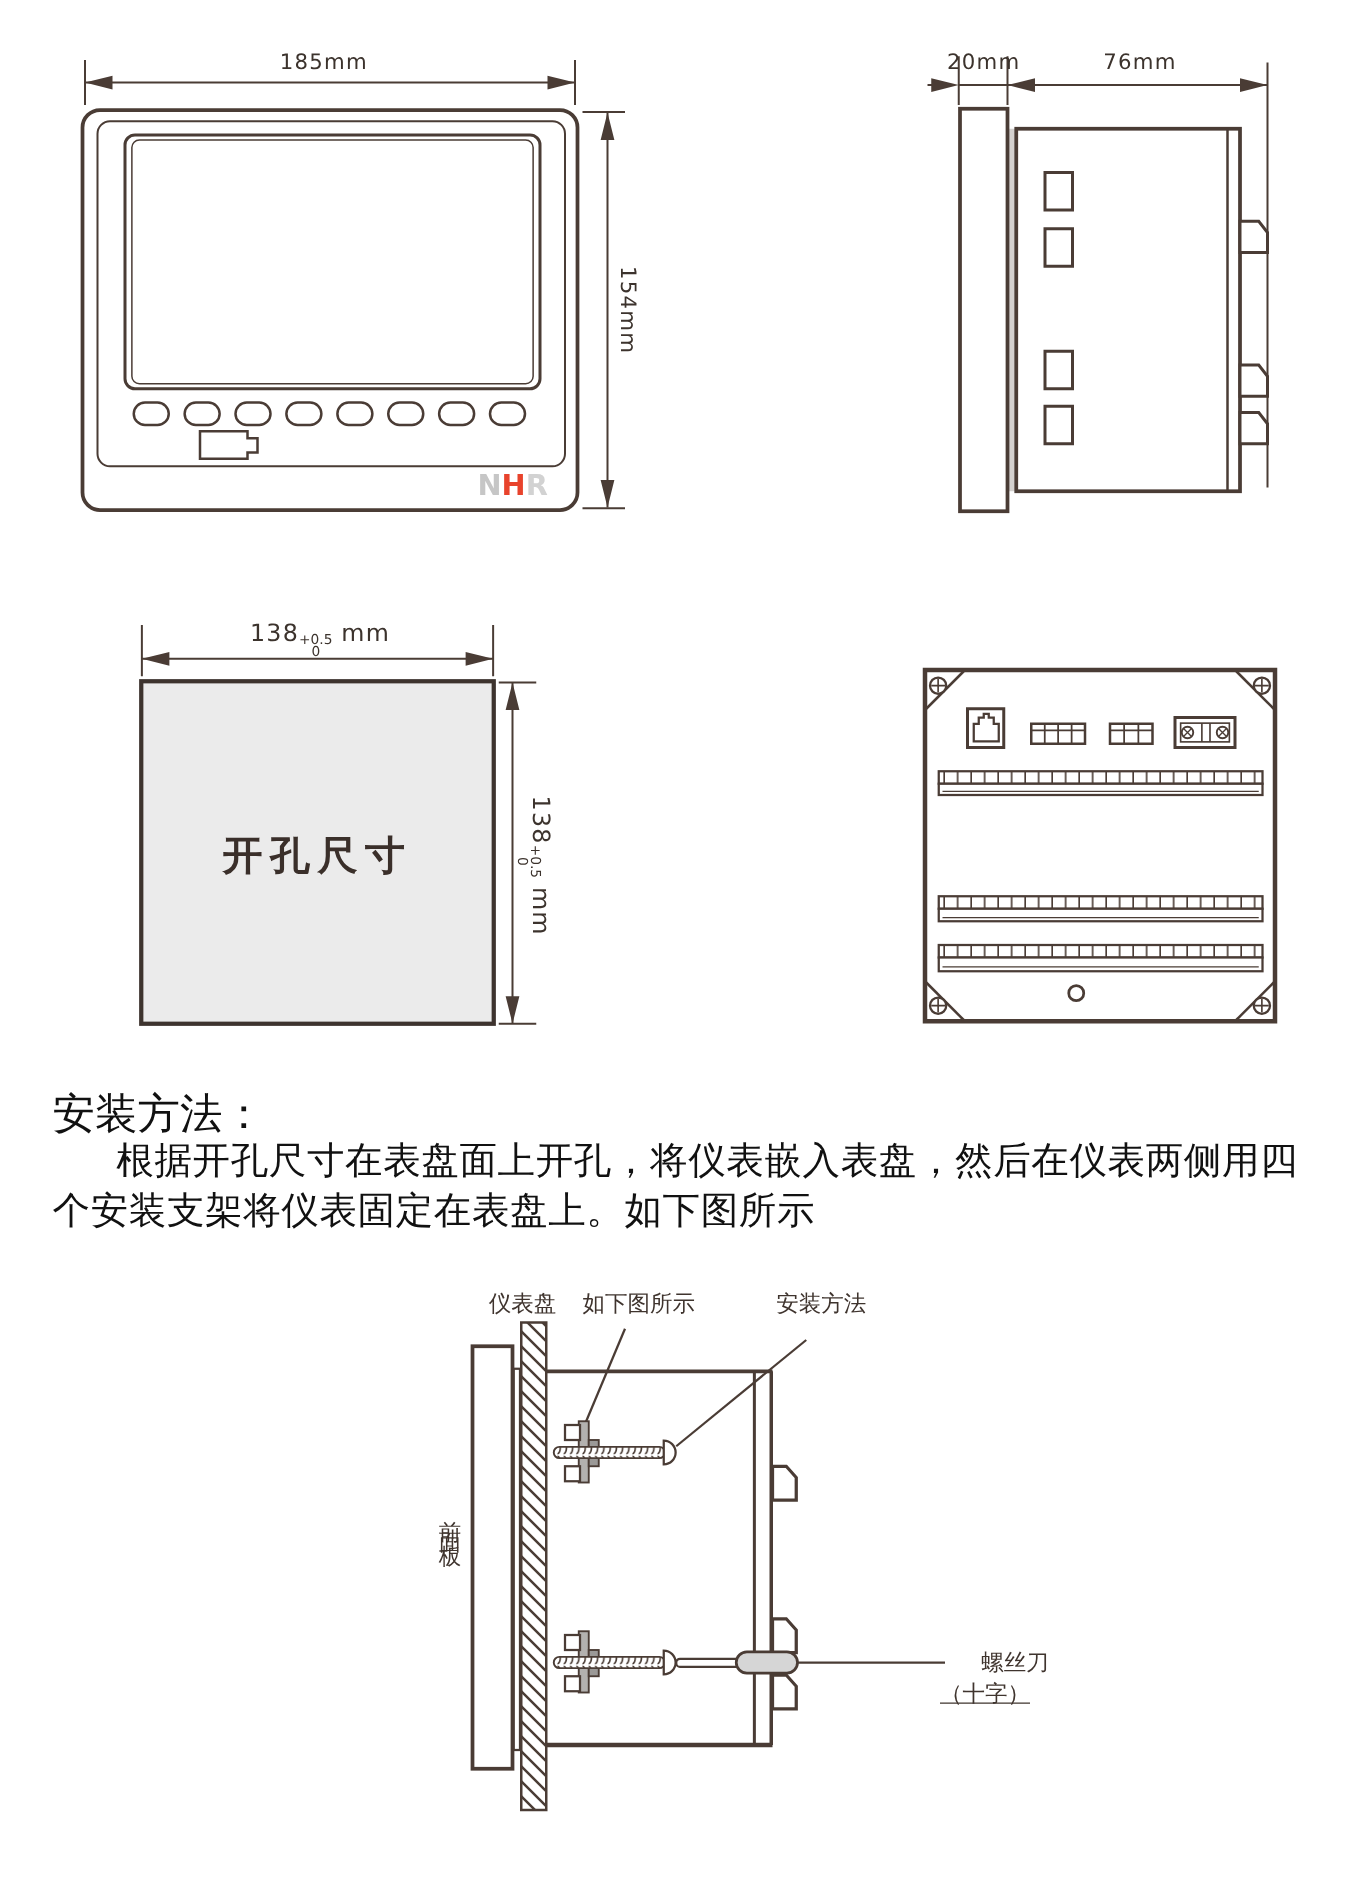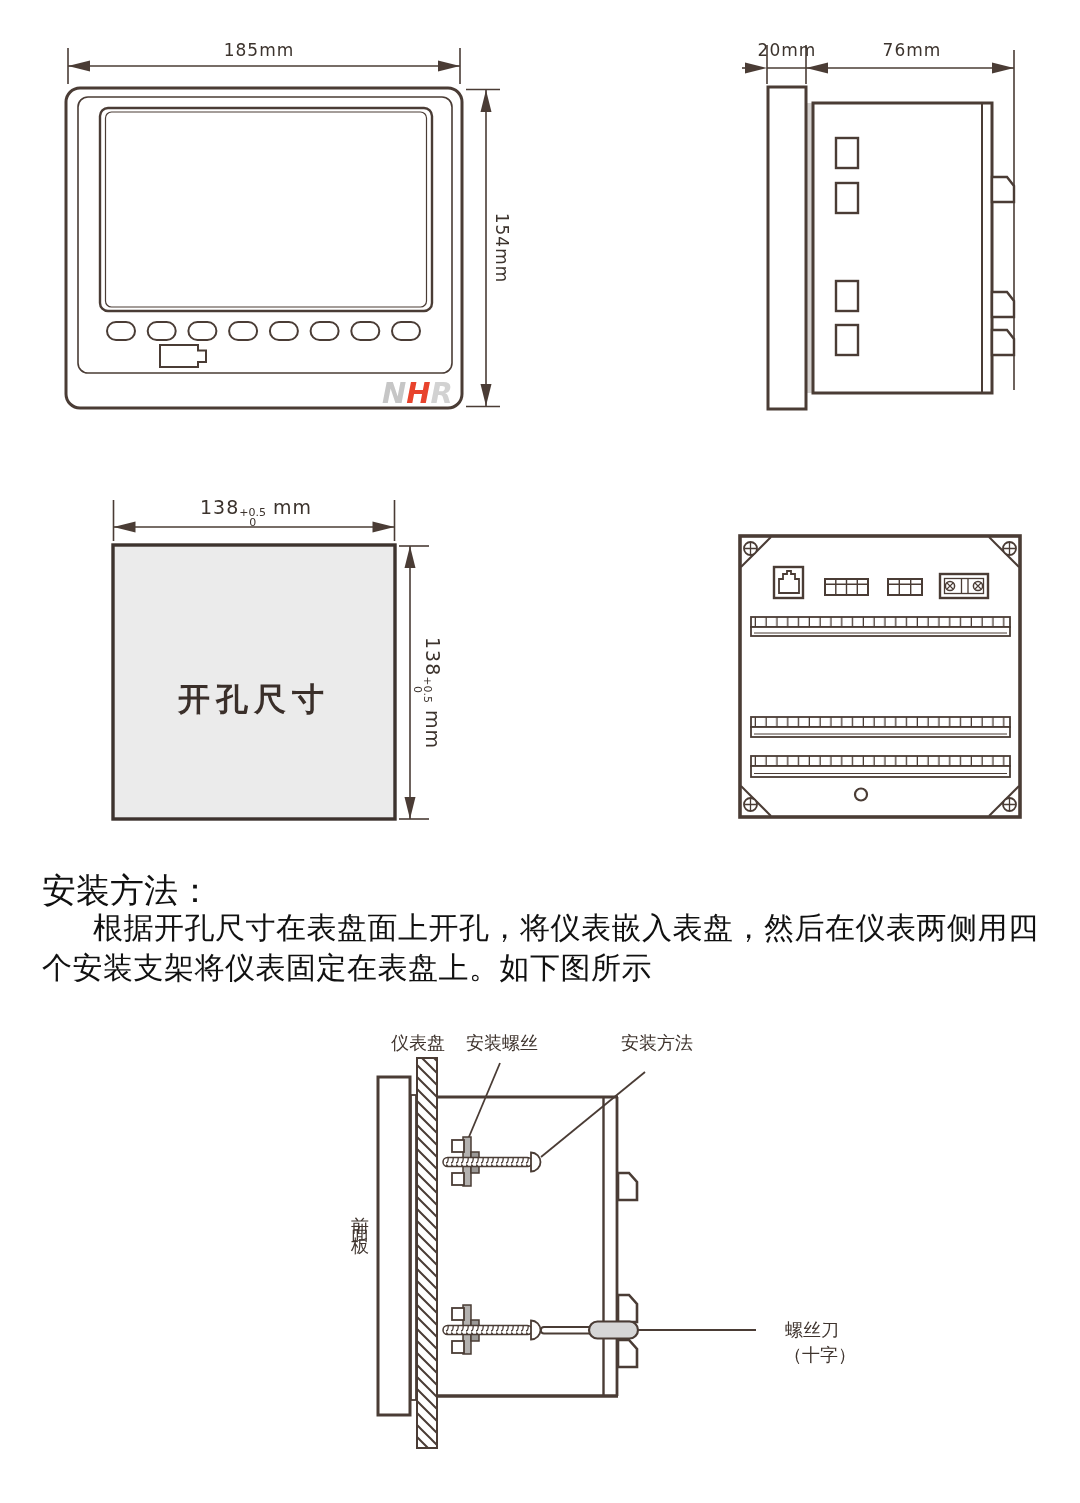--- a/index.html
+++ b/index.html
@@ -8,21 +8,21 @@
   .layer{position:absolute;left:0;top:0;}
   .lbl{position:absolute;white-space:nowrap;}
   .dim{font-family:"DejaVu Sans", sans-serif;font-size:17px;color:#3c332d;letter-spacing:1px;text-align:center;}
   .rot{transform:rotate(90deg);transform-origin:center center;}
   .dimtol{display:inline-flex;flex-direction:column;font-size:11px;line-height:10px;vertical-align:-2px;letter-spacing:0;}
   .cuttitle{font-size:32px;font-weight:bold;color:#3a2f2a;letter-spacing:6px;text-align:center;}
   .heading{font-size:34px;color:#111111;}
   .bodyline{font-size:30px;letter-spacing:0.5px;color:#111111;}
   .diaglbl{font-size:18px;color:#3f342e;}
   .vert{writing-mode:vertical-rl;text-orientation:upright;letter-spacing:10px;}
-  .logo{font-family:"DejaVu Sans", sans-serif;font-weight:bold;font-size:29px;letter-spacing:0;font-style:italic;}
+  .logo{font-family:"DejaVu Sans", sans-serif;font-weight:bold;font-size:23px;letter-spacing:0;}
 </style>
 </head>
 <body>
 
 <div class="page">
 
   <svg class="layer" width="1080" height="1503" viewBox="0 0 1080 1503">
     <defs>
       <pattern id="hatch" width="12" height="12" patternUnits="userSpaceOnUse">
         <path d="M-3,-3 L15,15 M-3,9 L3,15 M9,-3 L15,3" stroke="#4a3c35" stroke-width="2" fill="none"></path>
@@ -232,26 +232,26 @@
         <span>+0.5</span>
         <span>0</span>
       </span>&nbsp;<span>mm</span>
   </div>
   <div class="lbl dim rot" style="left:368px;top:677px;width:120px;font-size:19px;">
     <span>138</span><span class="dimtol">
         <span>+0.5</span>
         <span>0</span>
       </span>&nbsp;<span>mm</span>
   </div>
-  <div class="lbl cuttitle" style="left:113px;top:678px;width:282px;">开孔尺寸</div>
+  <div class="lbl cuttitle" style="left:113px;top:663px;width:282px;">开孔尺寸</div>
 
   <div class="lbl heading" style="left:42px;top:868px;">安装方法：</div>
   <div class="lbl bodyline" style="left:42px;top:948px;">个安装支架将仪表固定在表盘上。如下图所示</div>
   <div class="lbl bodyline" style="left:93px;top:908px;">根据开孔尺寸在表盘面上开孔，将仪表嵌入表盘，然后在仪表两侧用四</div>
 
   <div class="lbl diaglbl" style="left:391px;top:1031px;">仪表盘</div>
-  <div class="lbl diaglbl" style="left:466px;top:1031px;">安装螺丝</div>
+  <div class="lbl diaglbl" style="left:466px;top:1031px;">如下图所示</div>
   <div class="lbl diaglbl" style="left:621px;top:1031px;">安装方法</div>
   <div class="lbl diaglbl vert" style="left:348px;top:1202px;">前面板</div>
   <div class="lbl diaglbl" style="left:757px;top:1318px;margin-left:28px;">螺丝刀</div>
-  <div class="lbl diaglbl" style="left:784px;top:1343px;">（十字）</div>
+  <div class="lbl diaglbl" style="left:752px;top:1343px;text-decoration:underline;">（十字）</div>
 
 </div>
 
 </body></html>

